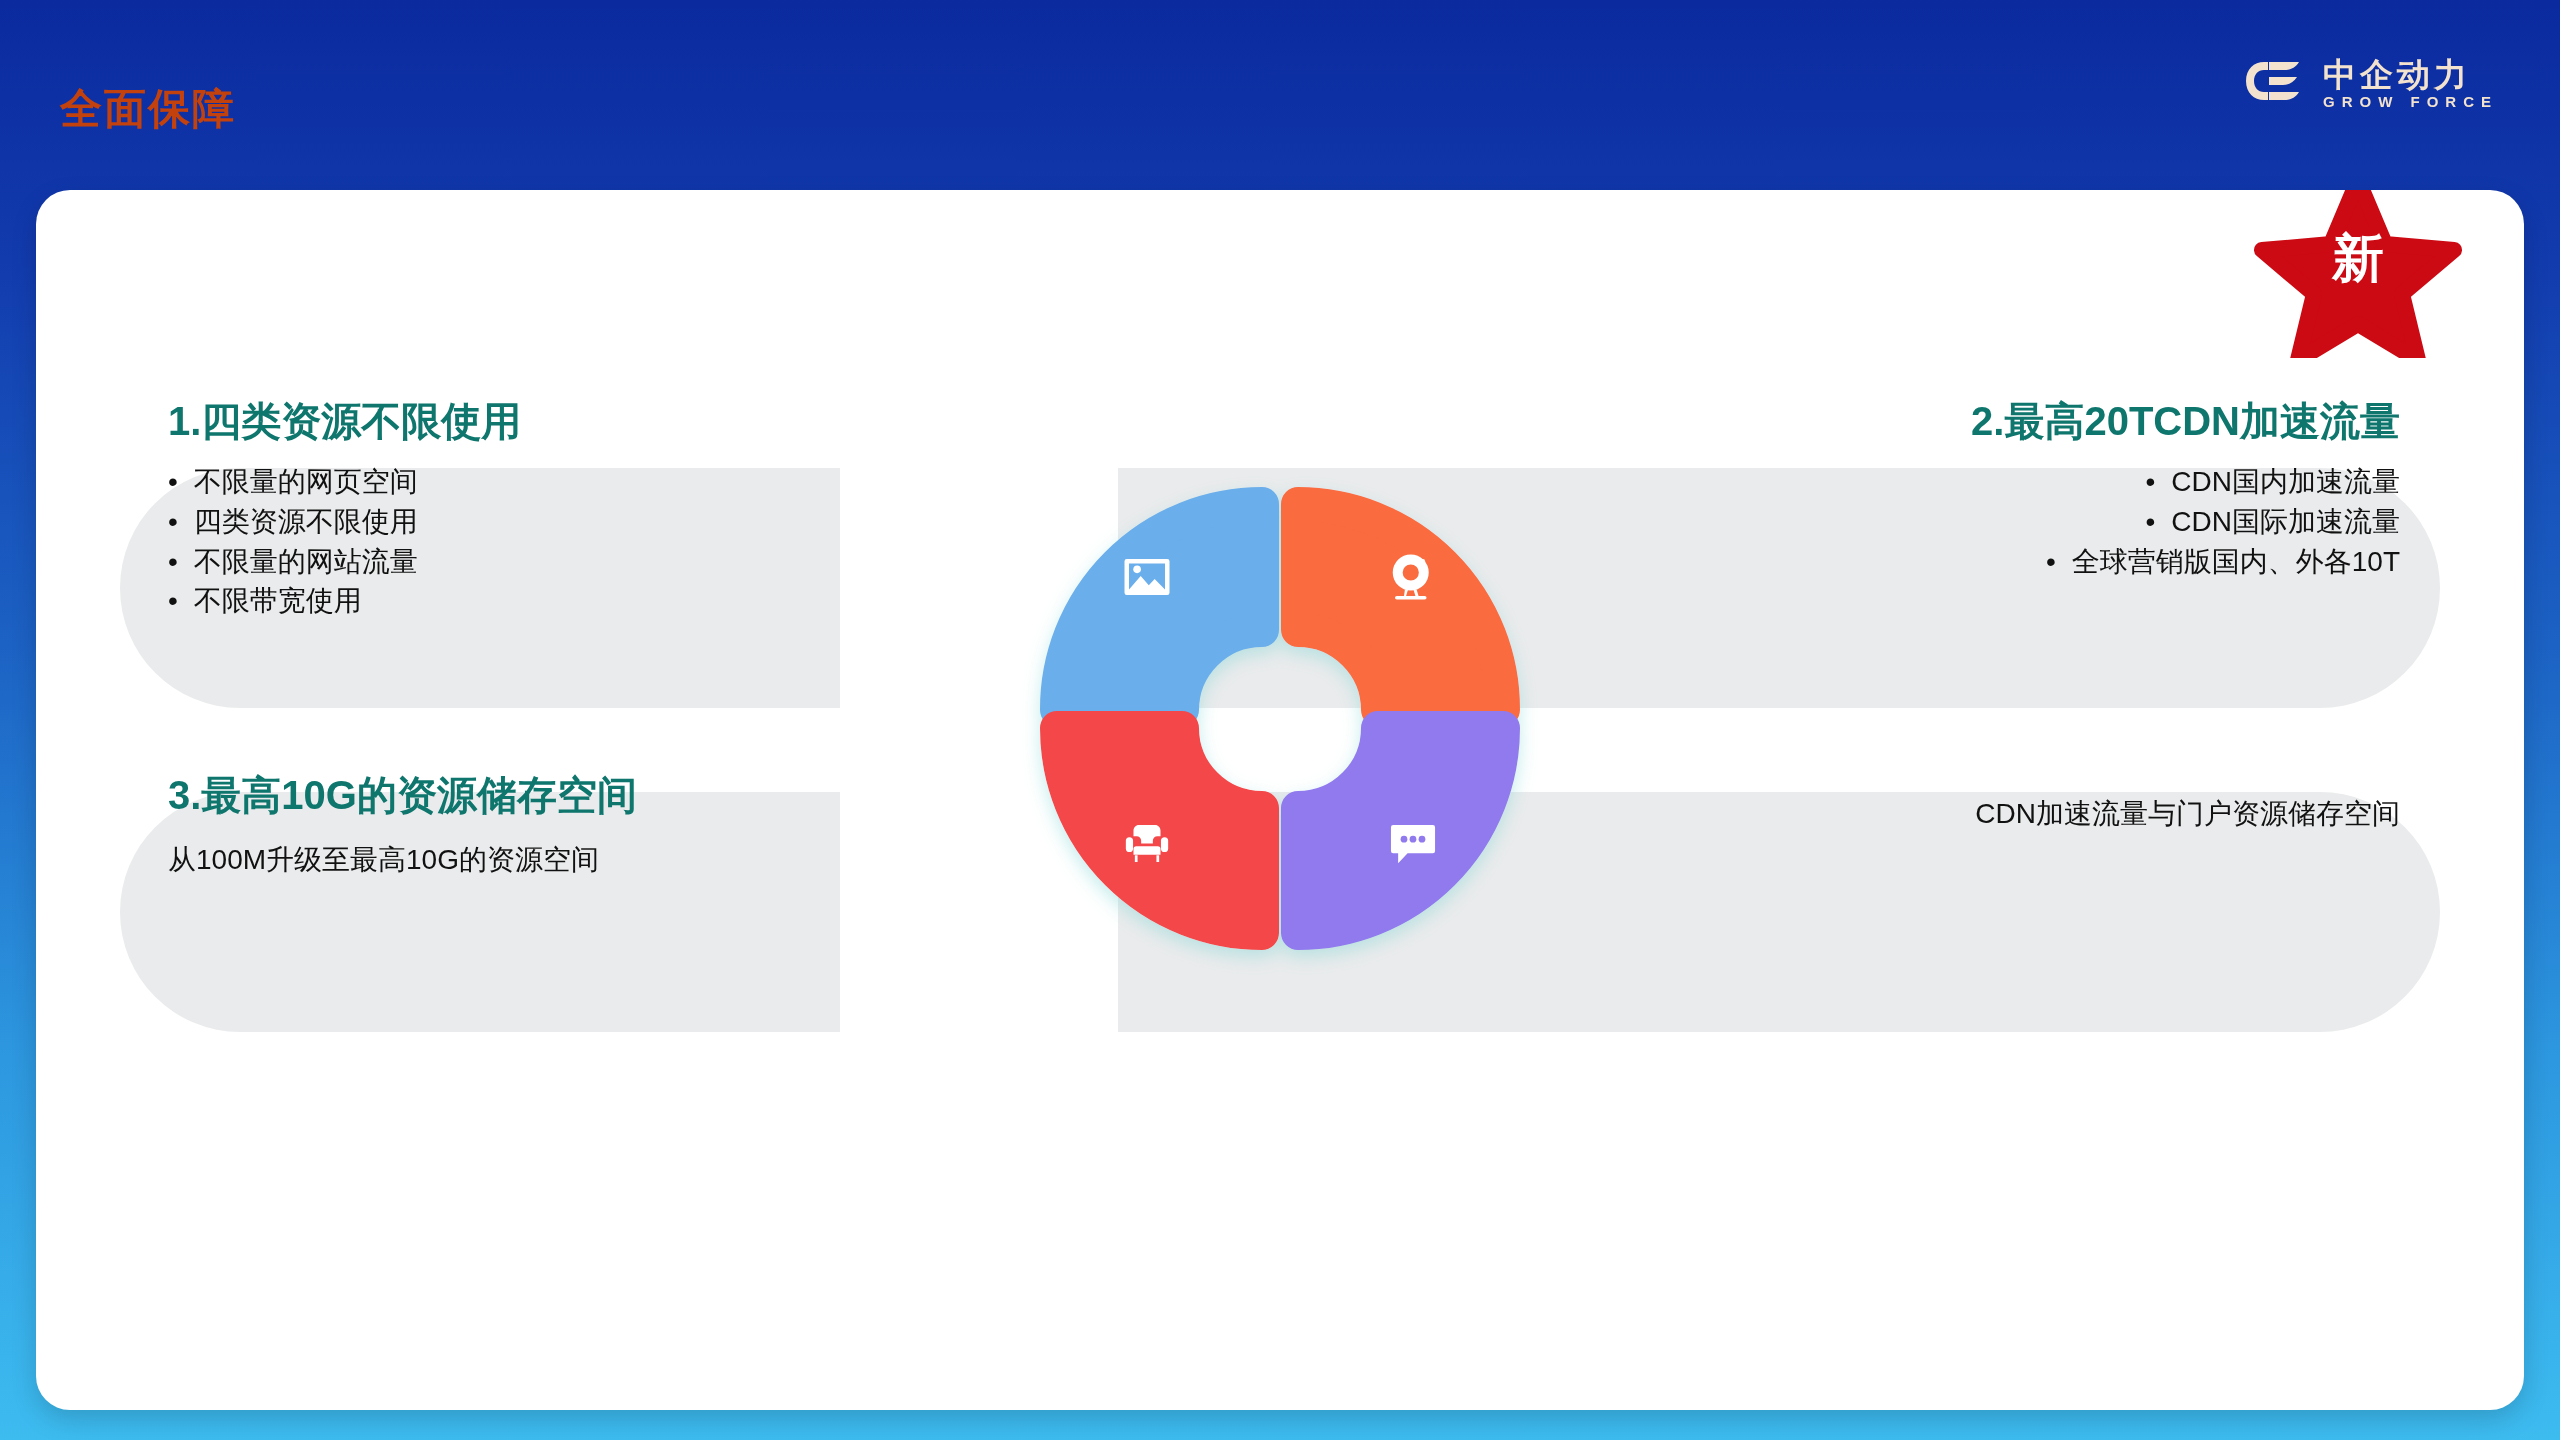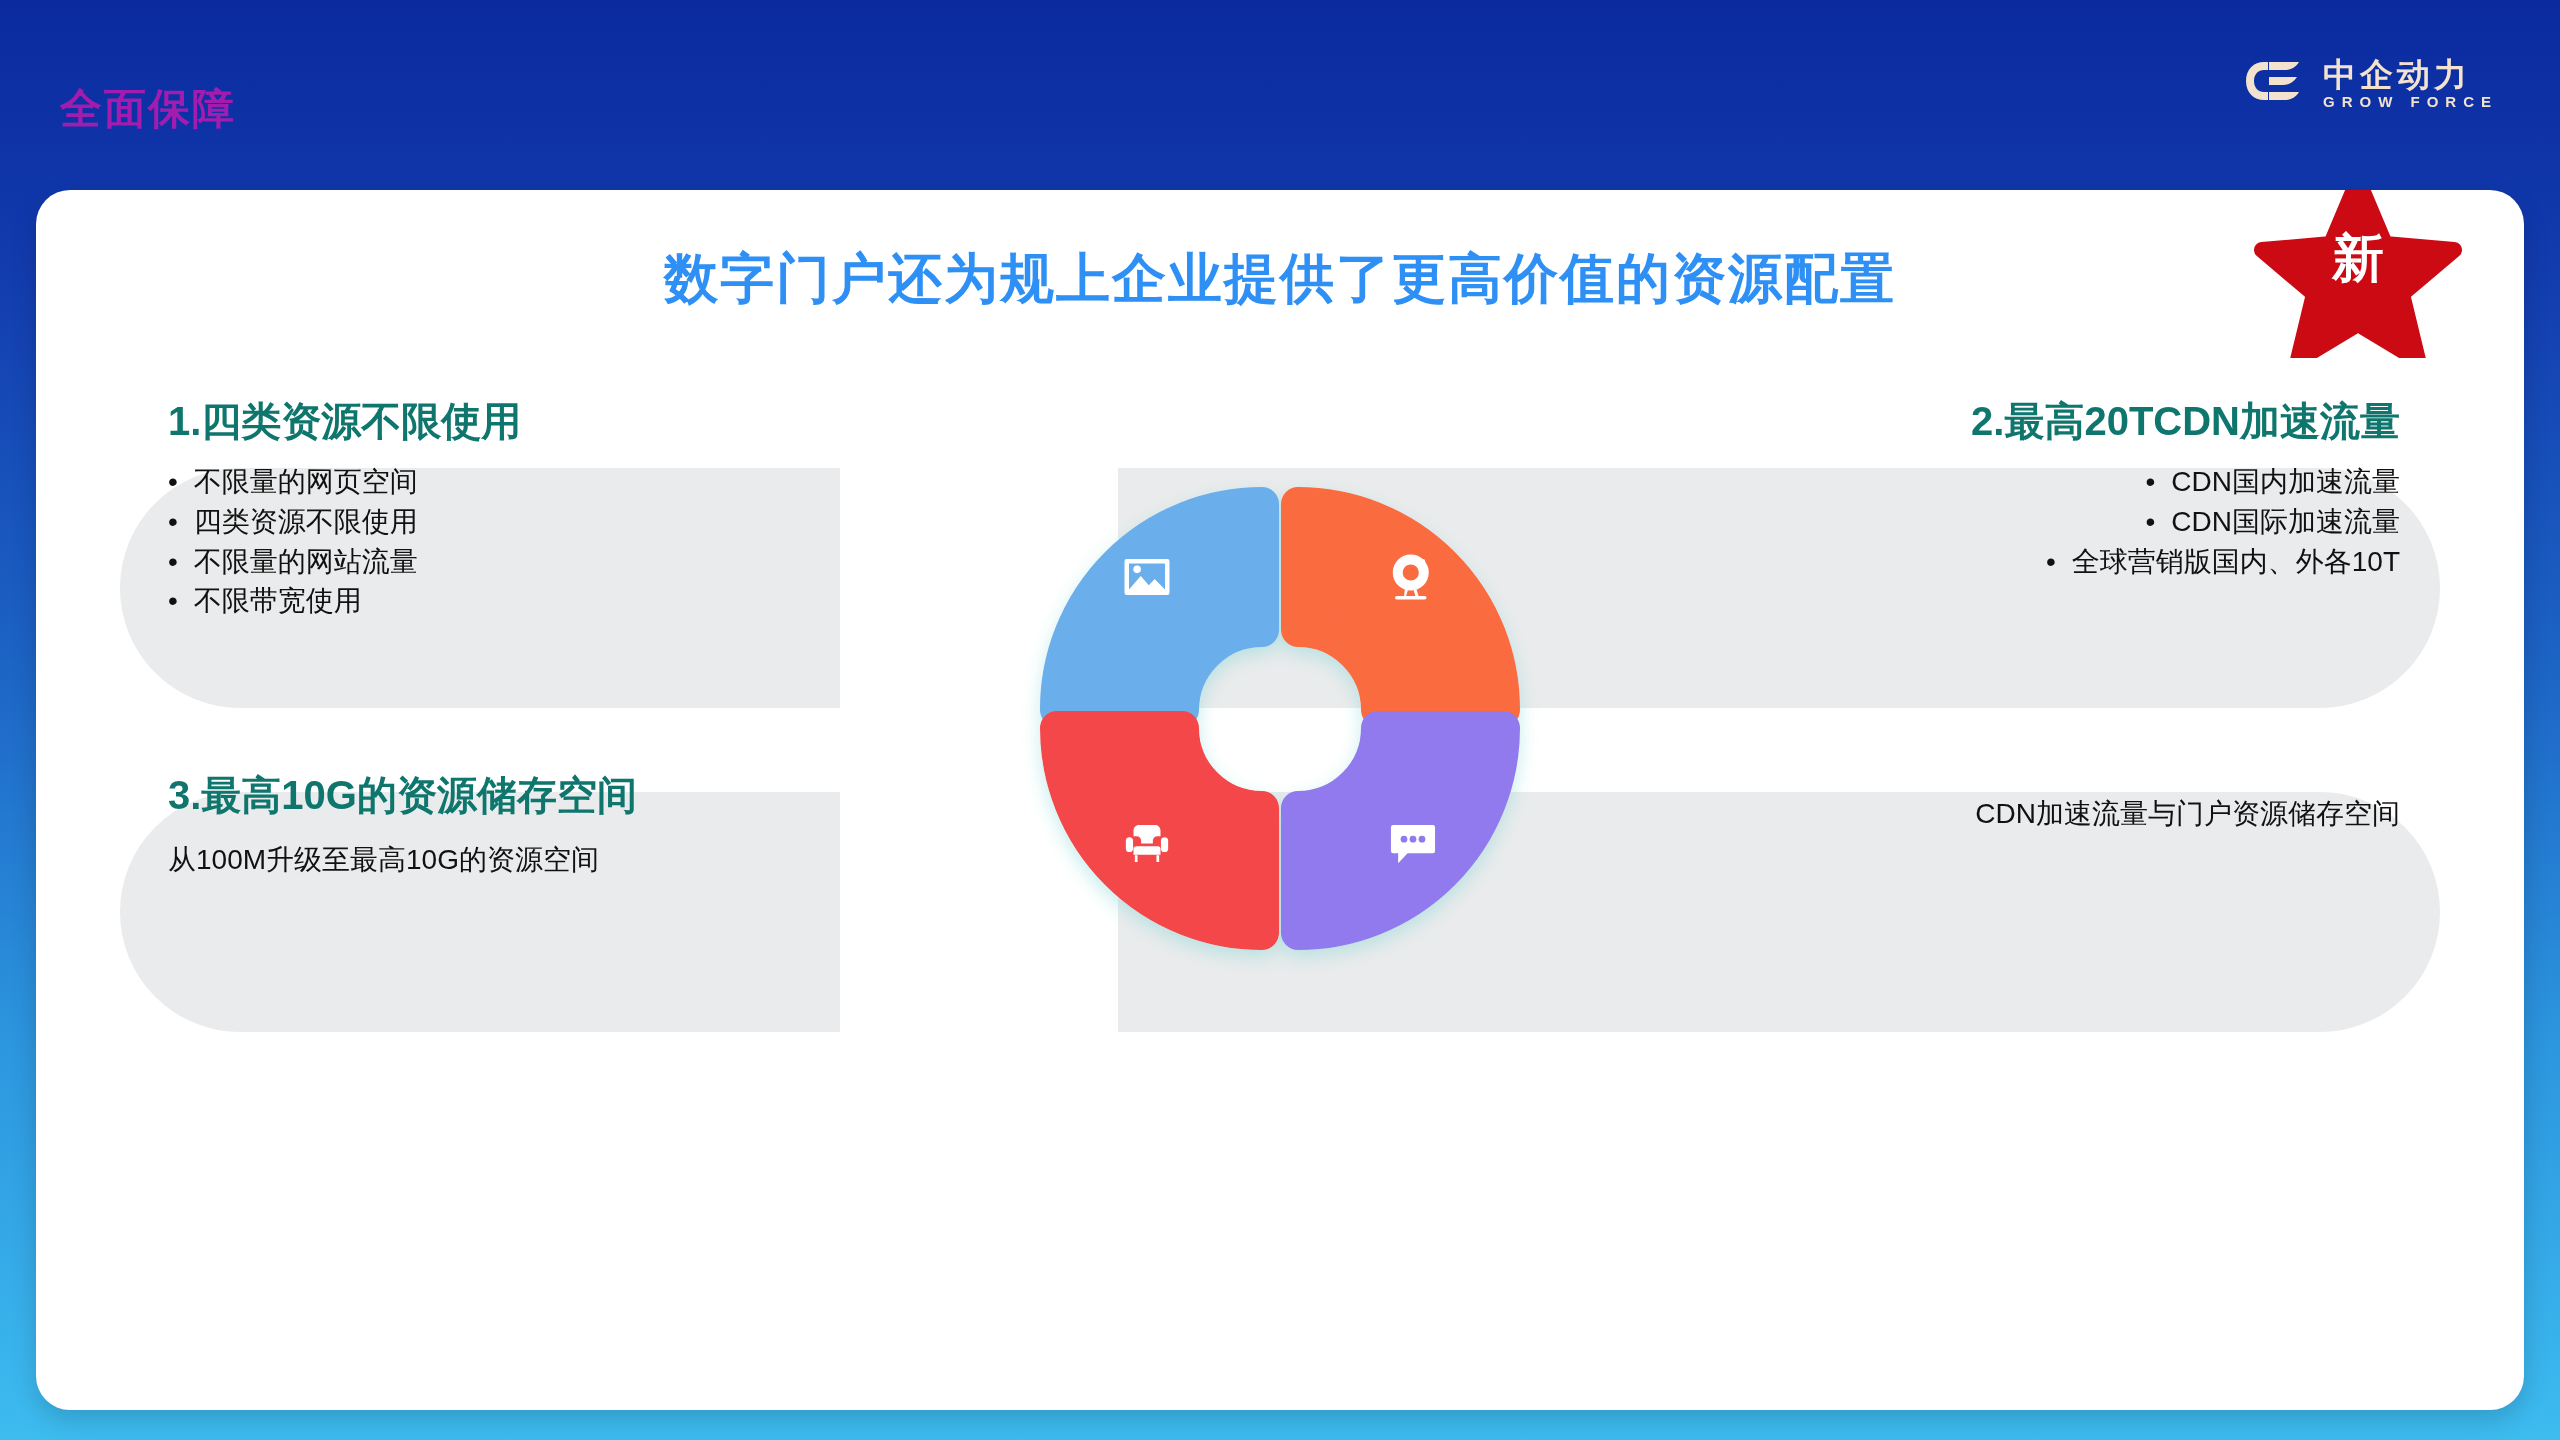--- a/index.html
+++ b/index.html
@@ -9,21 +9,21 @@
     overflow:hidden;
   }
   body {
     background:linear-gradient(180deg,#0A2A9E 0%,#123BAE 18%,#1C62C4 45%,#2C95DE 72%,#3DBCF0 100%);
     position:relative;
   }
 
   
   .hdr-title{
     position:absolute; left:60px; top:88px;
-    font-size:42px; font-weight:bold; color:#a21caf;
+    font-size:42px; font-weight:bold; color:#c2410c;
     letter-spacing:2px; line-height:1;
   }
   .logo{
     position:absolute; right:62px; top:58px;
     display:flex; align-items:flex-start; gap:18px;
   }
   .logo-mark{ width:72px; height:46px; display:block; }
   .logo-text{ display:flex; flex-direction:column; gap:3px; }
   .logo-cn{
     font-size:33px; font-weight:bold; color:#F2E2CE;
@@ -129,21 +129,20 @@
     </svg>
   </span>
   <span class="logo-text">
     <span class="logo-cn">中企动力</span>
     <span class="logo-en">GROW FORCE</span>
   </span>
 </div>
 
 <div class="card">
 
-  <div class="main-title">数字门户还为规上企业提供了更高价值的资源配置</div>
 
   <div class="star-badge">
     <svg viewBox="0 0 208 200">
       <path fill="#CC0A13" stroke="#CC0A13" stroke-width="16" stroke-linejoin="round" d="M104 22 L131 86 L200 92 L148 136 L164 202 L104 166 L44 202 L60 136 L8 92 L77 86 Z"></path>
     </svg>
     <div class="star-label">新</div>
   </div>
 
   <div class="panels-wrap">
     <div class="panel p1"></div>

